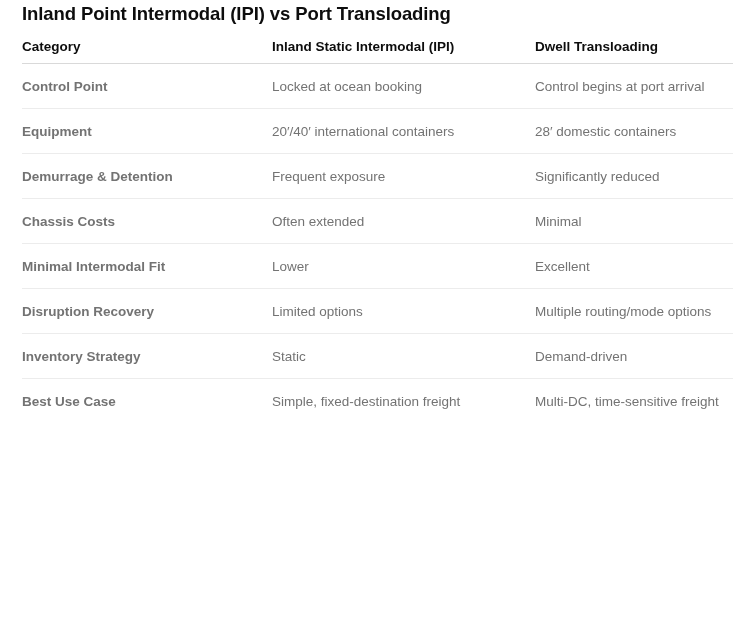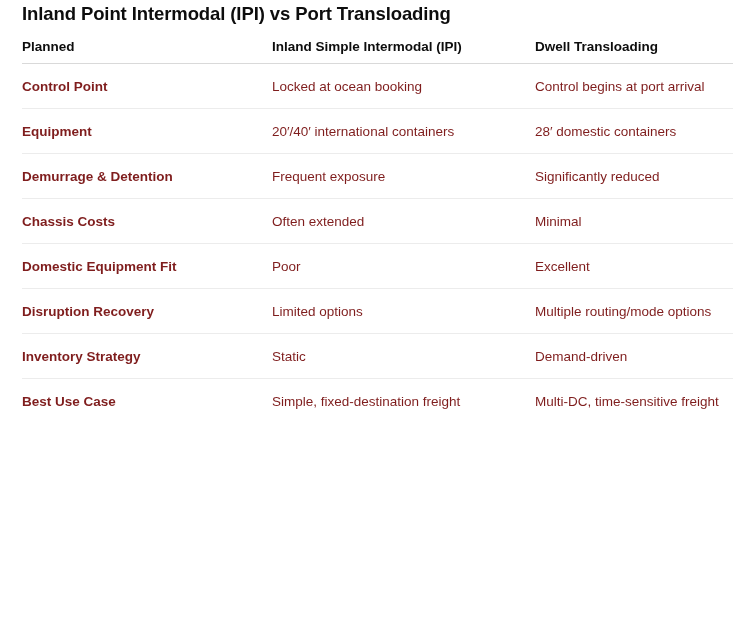--- a/index.html
+++ b/index.html
@@ -49,21 +49,21 @@
       padding: 0;
       vertical-align: middle;
       border-bottom: 1px solid #d9d9d9;
       color: #0d0d0d;
     }
     table.cmp td {
       height: 44px;
       padding: 0;
       vertical-align: middle;
       border-bottom: 1px solid #ececec;
-      color: #7f1d1d;
+      color: #737373;
       white-space: nowrap;
     }
     table.cmp tr:last-child td {
       border-bottom: none;
     }
     table.cmp td.cat {
       font-weight: 600;
     }
   </style>
 </head>
@@ -73,22 +73,22 @@
   <div class="title">Inland Point Intermodal (IPI) vs Port Transloading</div>
 
   <table class="cmp">
     <colgroup>
       <col class="c1">
         <col class="c2">
         <col class="c3">
     </colgroup>
     <thead>
       <tr>
-        <th>Planned</th>
-        <th>Inland Simple Intermodal (IPI)</th>
+        <th>Category</th>
+        <th>Inland Static Intermodal (IPI)</th>
         <th>Dwell Transloading</th>
       </tr>
     </thead>
     <tbody>
       <tr>
         <td class="cat">Control Point</td>
         <td>Locked at ocean booking</td>
         <td>Control begins at port arrival</td>
       </tr>
       <tr>
@@ -100,22 +100,22 @@
         <td class="cat">Demurrage &amp; Detention</td>
         <td>Frequent exposure</td>
         <td>Significantly reduced</td>
       </tr>
       <tr>
         <td class="cat">Chassis Costs</td>
         <td>Often extended</td>
         <td>Minimal</td>
       </tr>
       <tr>
-        <td class="cat">Domestic Equipment Fit</td>
-        <td>Poor</td>
+        <td class="cat">Minimal Intermodal Fit</td>
+        <td>Lower</td>
         <td>Excellent</td>
       </tr>
       <tr>
         <td class="cat">Disruption Recovery</td>
         <td>Limited options</td>
         <td>Multiple routing/mode options</td>
       </tr>
       <tr>
         <td class="cat">Inventory Strategy</td>
         <td>Static</td>

